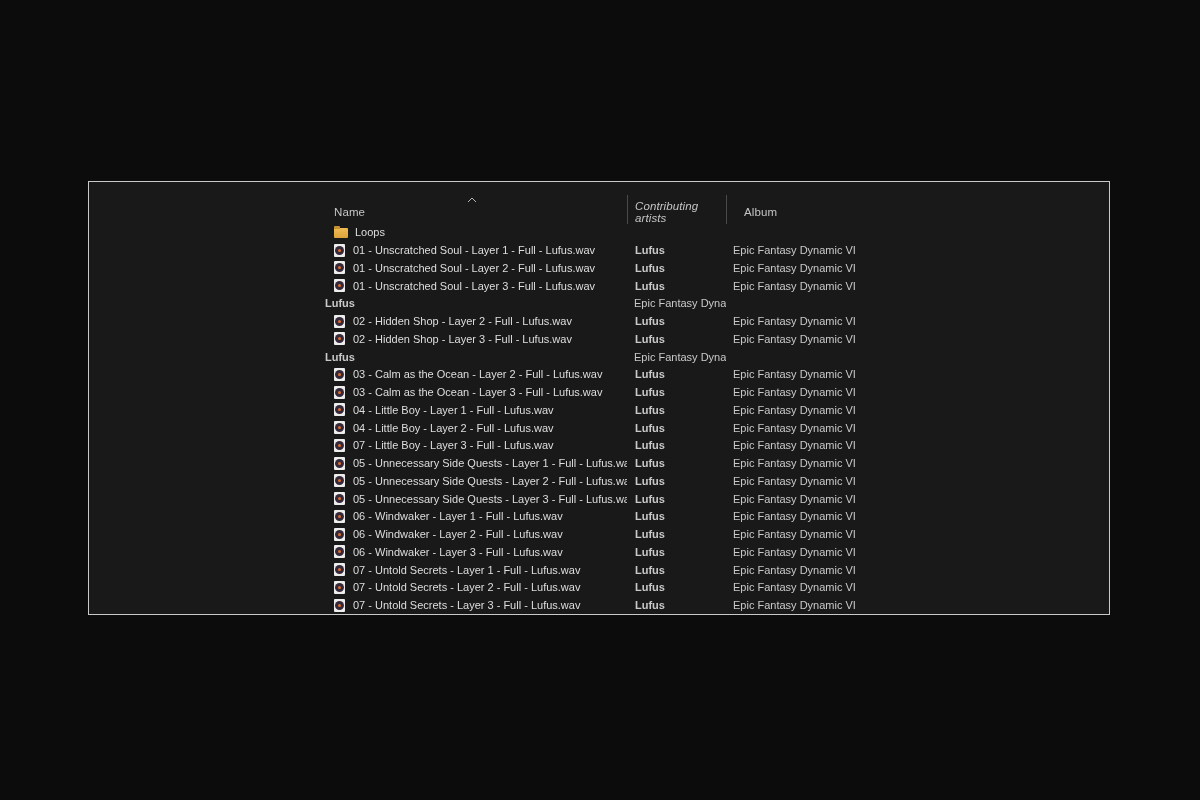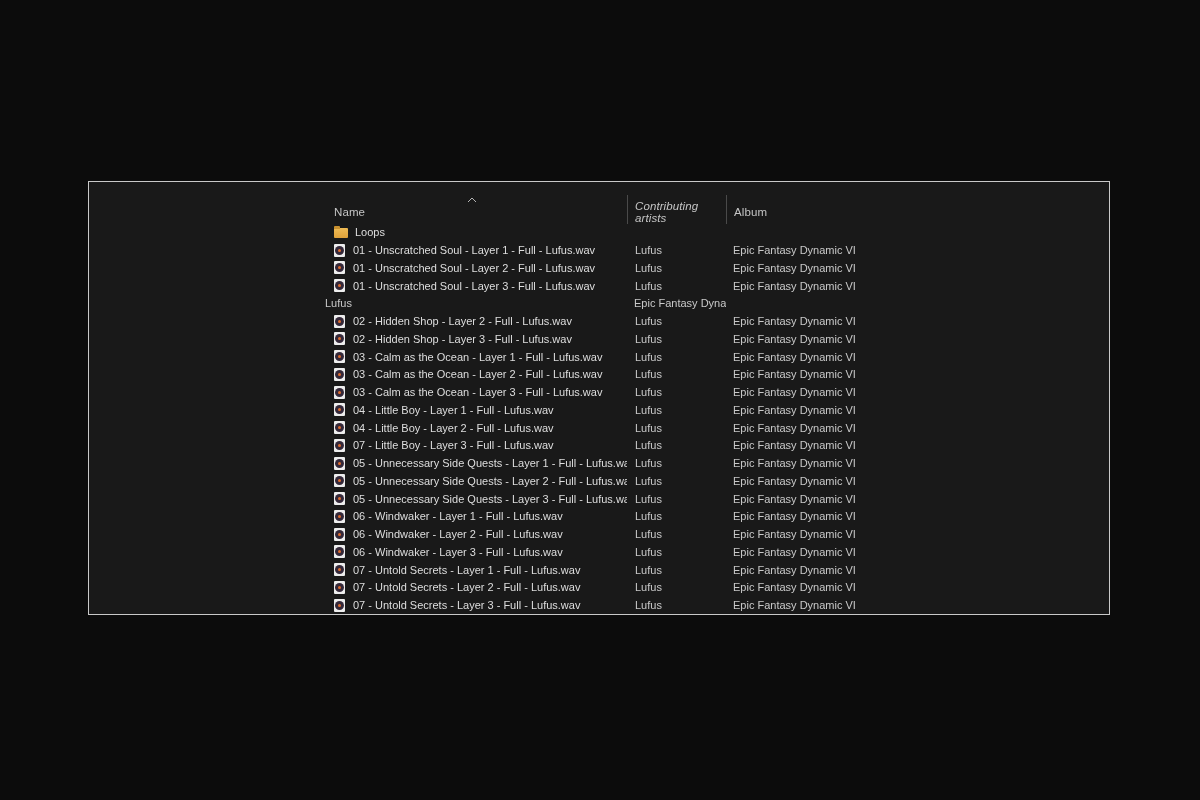--- a/index.html
+++ b/index.html
@@ -50,21 +50,21 @@
     align-items: center;
     color: #c5c5c5;
     font-size: 11.5px;
     letter-spacing: 0.1px;
     cursor: default;
     padding-top: 5px;
     box-sizing: border-box;
   }
   .col-header.name { padding-left: 17px; position: relative; }
   .col-header.artists { border-left: 1px solid #4a4a4a; padding-left: 7px; font-style: italic; }
-  .col-header.album  { border-left: 1px solid #4a4a4a; padding-left: 7px; }
+  .col-header.album  { border-left: 1px solid #4a4a4a; padding-left: 17px; }
   .sort-chevron {
     position: absolute;
     left: 150px;
     top: 2px;
     width: 10px;
     height: 6px;
     line-height: 0;
   }
   .rows {
     margin-top: 5px;
@@ -78,21 +78,21 @@
     color: #d2d2d2;
     cursor: default;
   }
   .cell { 
     white-space: nowrap; 
     overflow: hidden;
     display: flex;
     align-items: center;
   }
   .cell.name { padding-left: 17px; color: #dedede; }
-  .cell.artists { padding-left: 8px; color: #c9c9c9; }
+  .cell.artists { padding-left: 8px; color: #c9c9c9; font-weight: bold; }
   .cell.album { padding-left: 7px; color: #c9c9c9; }
 
   
   .folder-icon {
     position: relative;
     width: 14px;
     height: 10px;
     background: linear-gradient(180deg, #eebb55 0%, #dfa23a 100%);
     border-radius: 1px;
     margin-right: 7px;
@@ -222,24 +222,20 @@
   <div class="row file-row">
     <div class="cell name">
       <span class="audio-icon"></span>
       <span>02 - Hidden Shop - Layer 3 - Full - Lufus.wav</span>
     </div>
     <div class="cell artists">Lufus</div>
     <div class="cell album">Epic Fantasy Dynamic VI</div>
   </div>
 
   <div class="row file-row">
-    <div class="cell name">
-      <span class="audio-icon"></span>
-      <span>03 - Calm as the Ocean - Layer 1 - Full - Lufus.wav</span>
-    </div>
     <div class="cell artists">Lufus</div>
     <div class="cell album">Epic Fantasy Dynamic VI</div>
   </div>
 
   <div class="row file-row">
     <div class="cell name">
       <span class="audio-icon"></span>
       <span>03 - Calm as the Ocean - Layer 2 - Full - Lufus.wav</span>
     </div>
     <div class="cell artists">Lufus</div>

